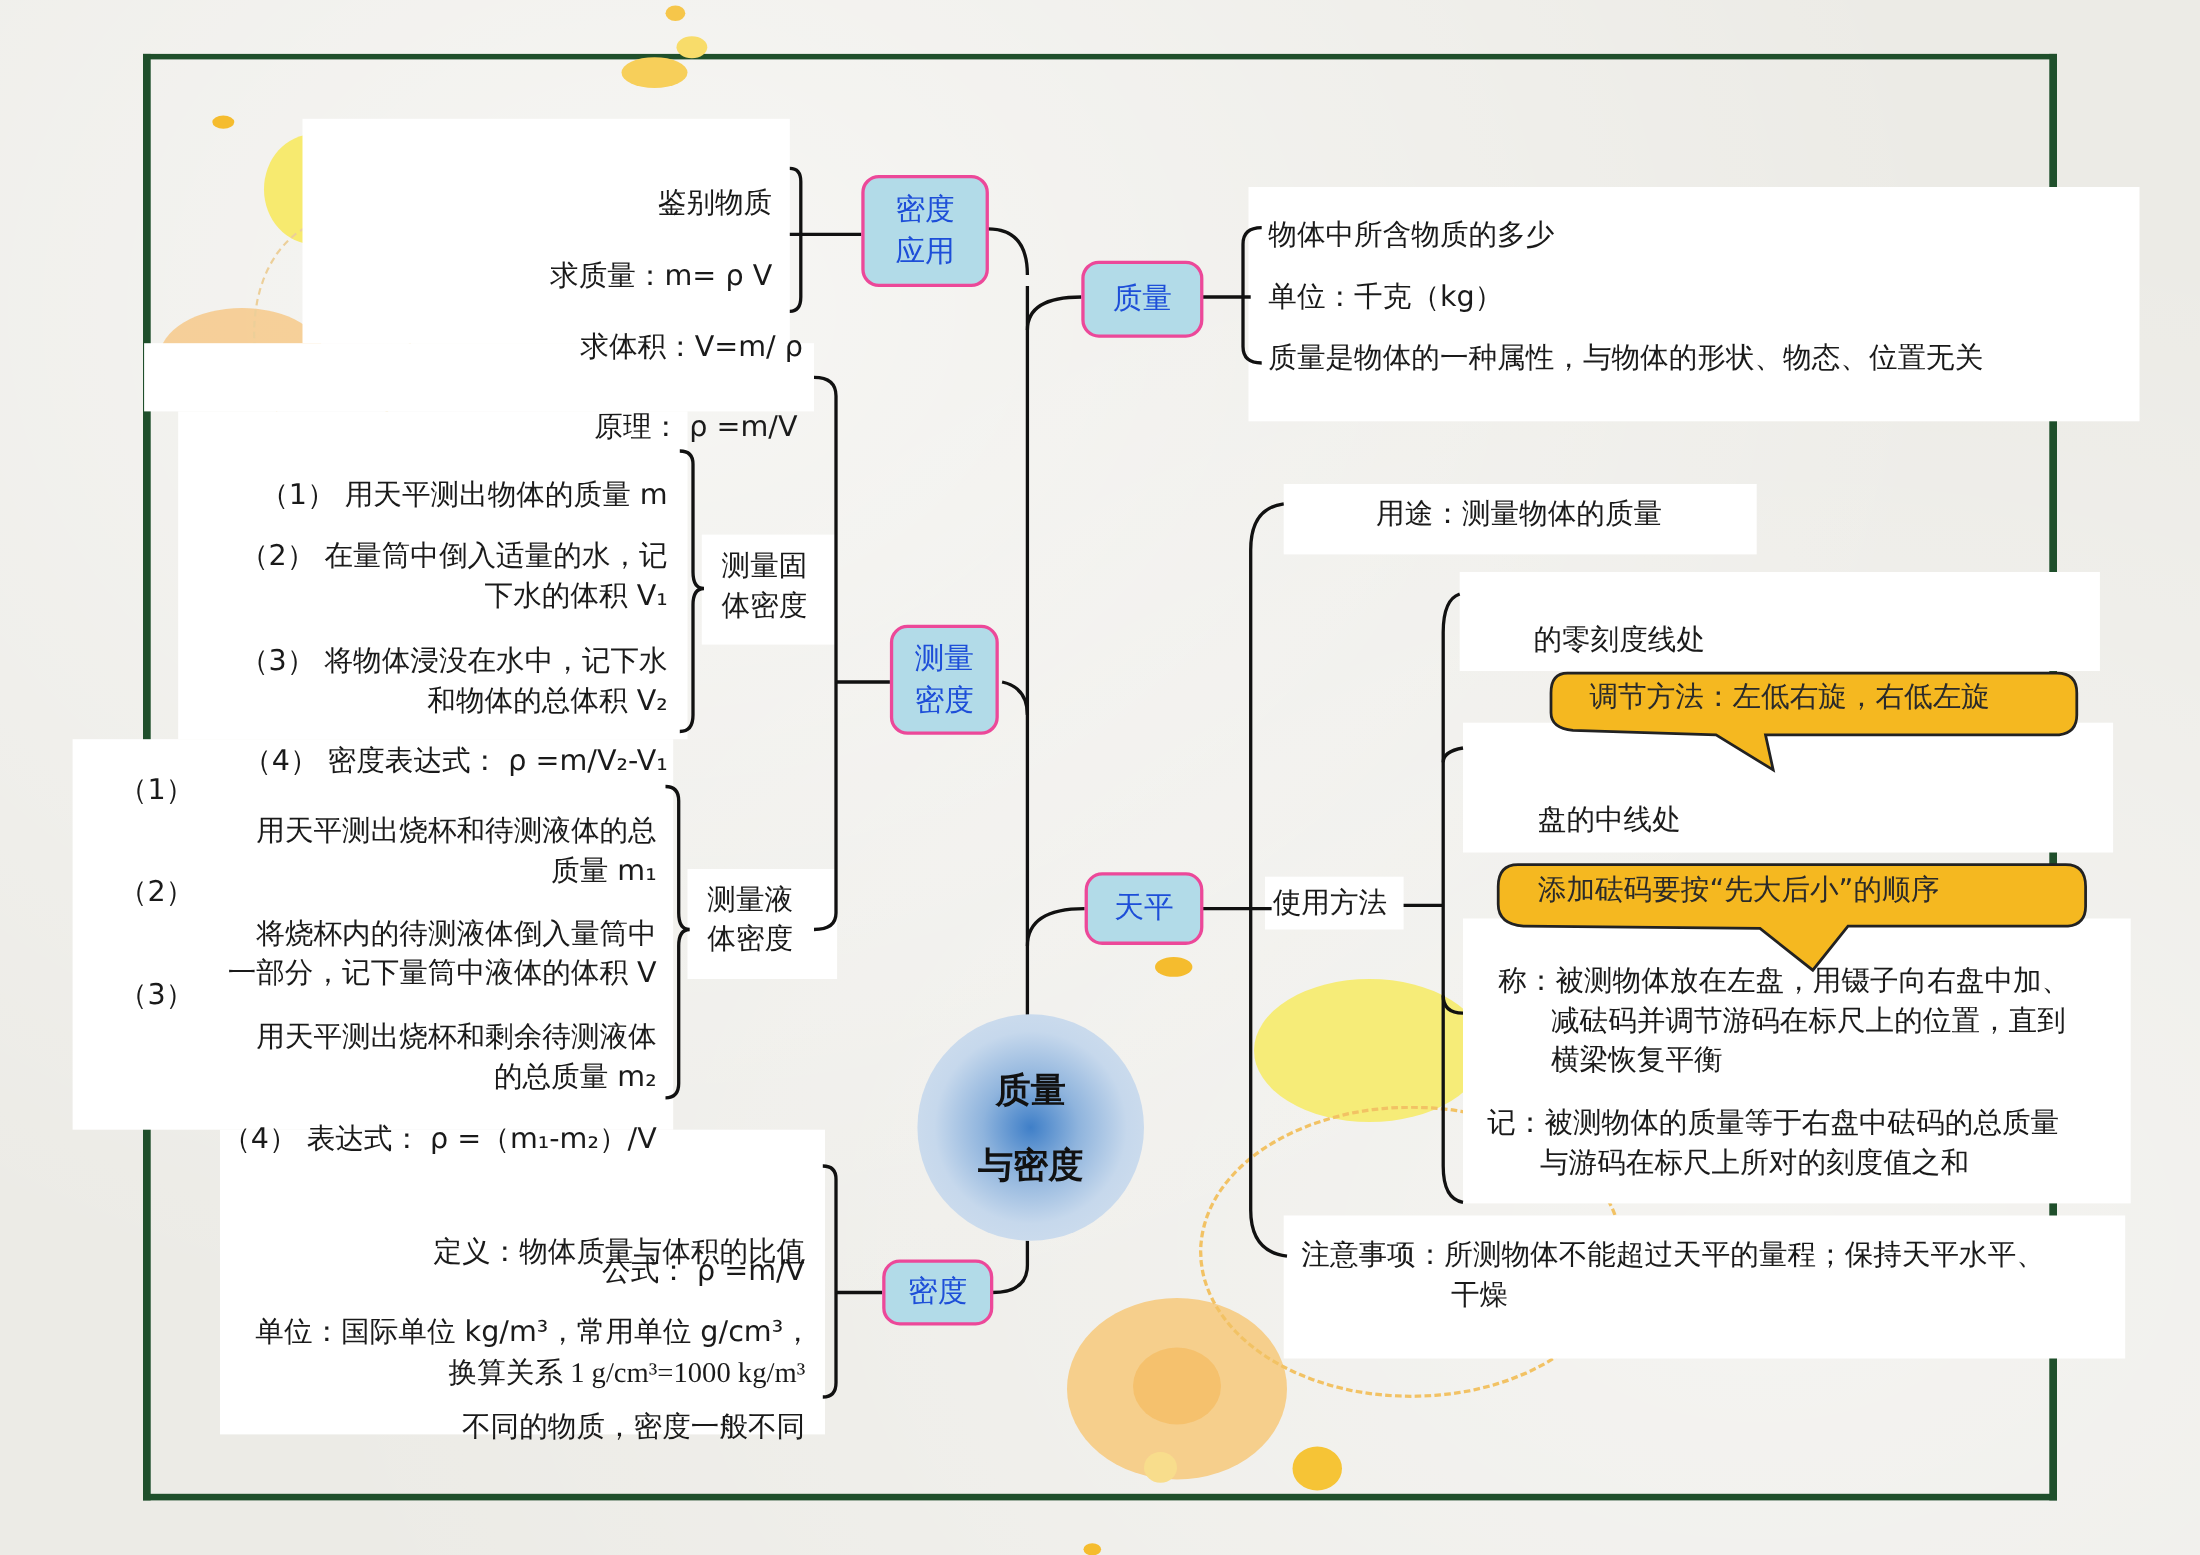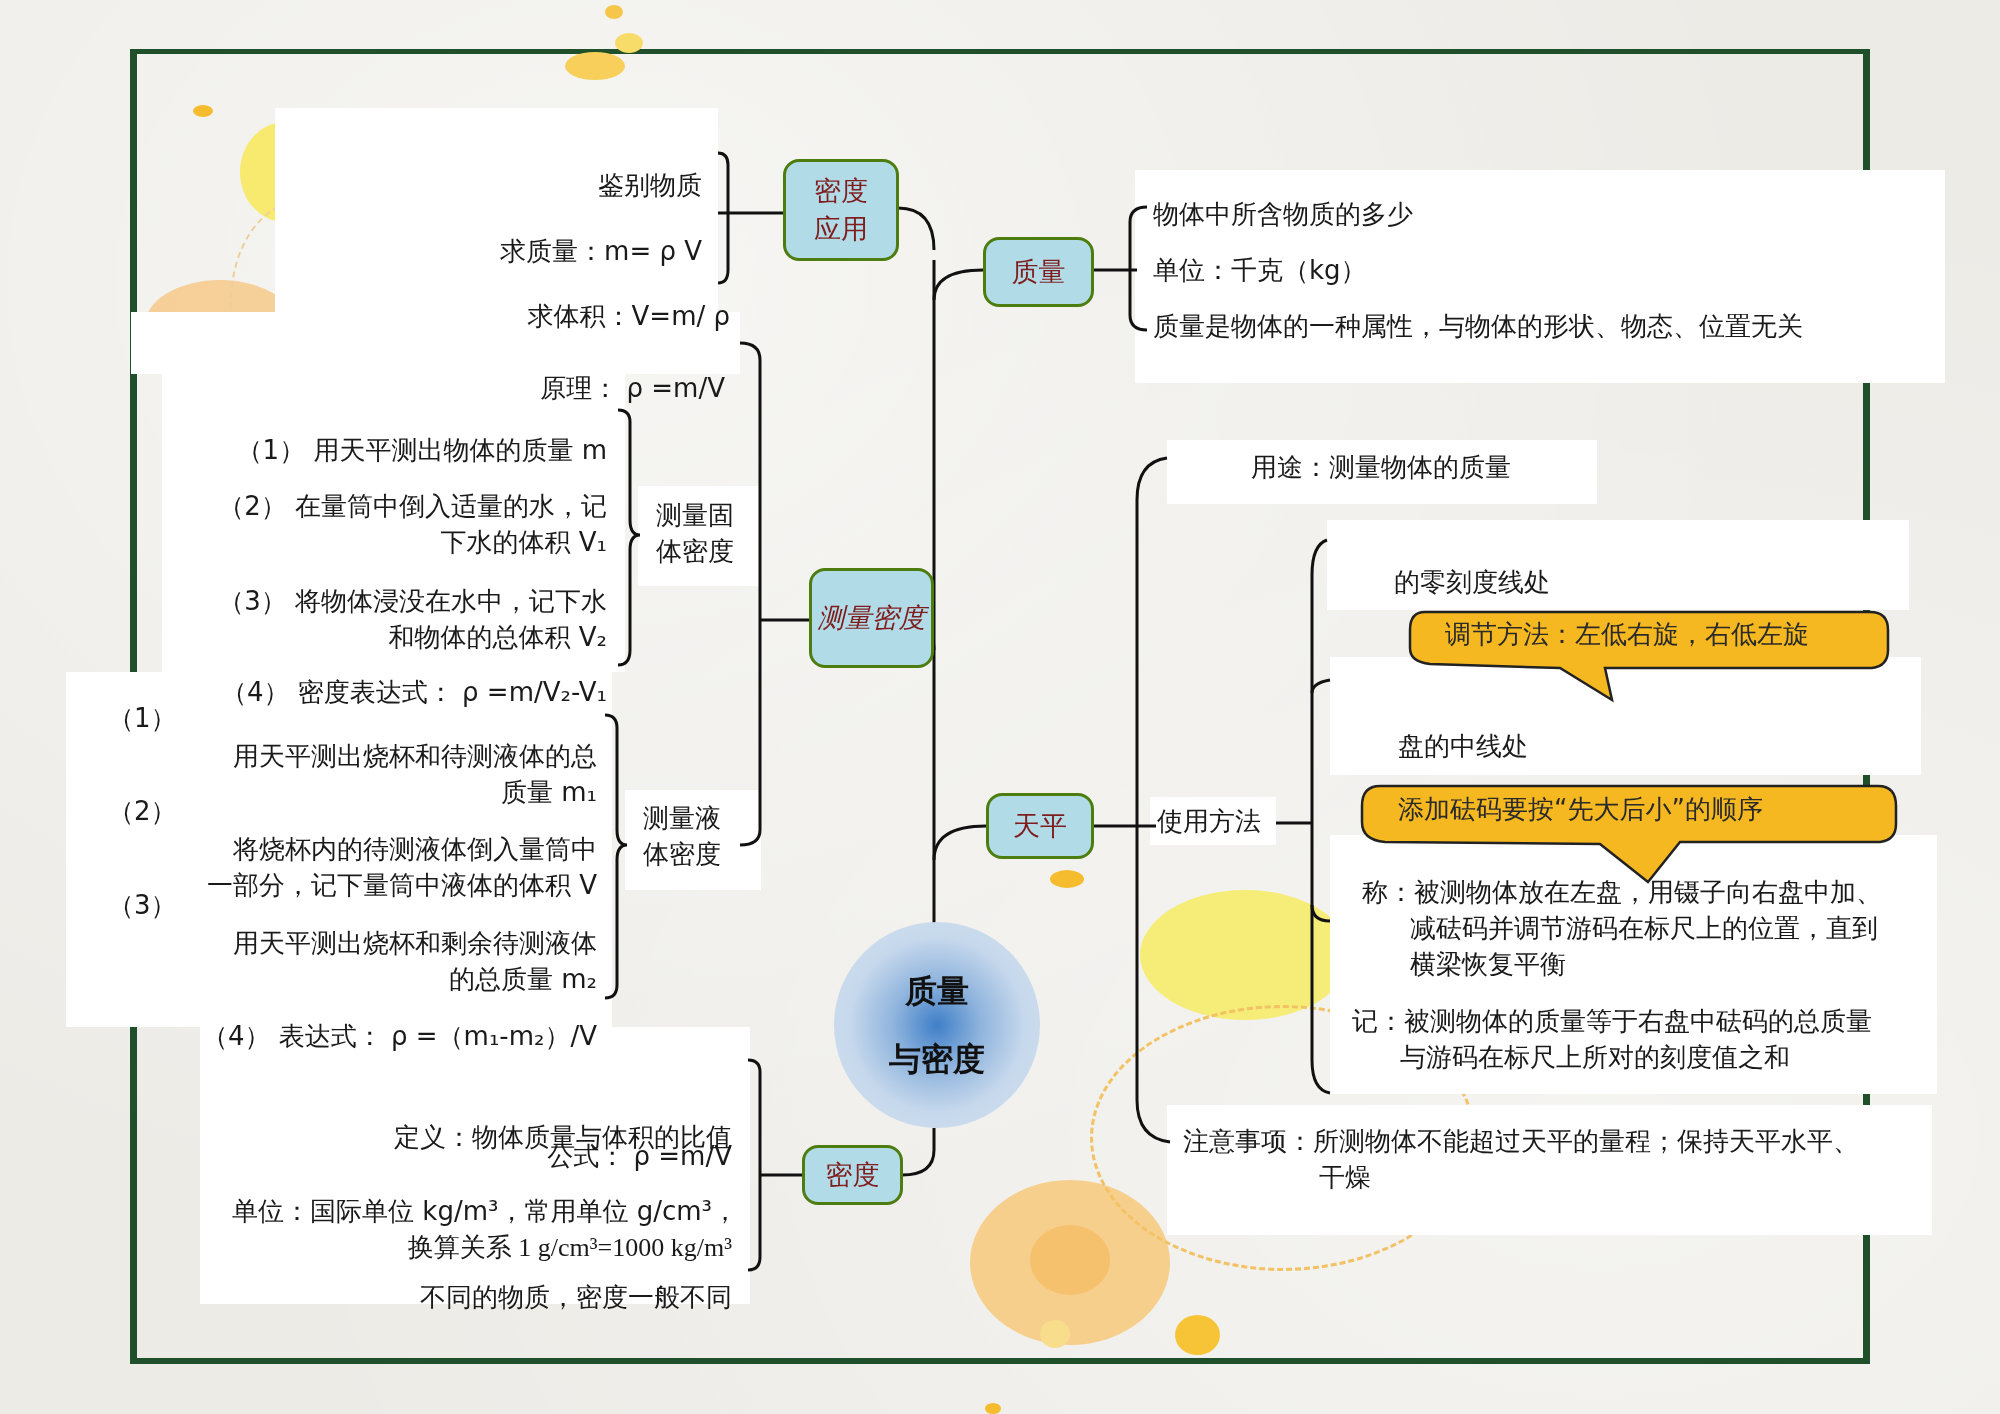--- a/index.html
+++ b/index.html
@@ -6,23 +6,23 @@
   body{width:2000px;height:1414px;overflow:hidden;position:relative;
     background:#ecebe6;
     background-image:
       radial-gradient(ellipse at 30% 20%, rgba(255,255,255,.55), rgba(255,255,255,0) 60%),
       radial-gradient(ellipse at 80% 80%, rgba(255,255,255,.45), rgba(255,255,255,0) 60%);
     font-family:"DejaVu Sans","Liberation Sans",sans-serif;color:#1a1a1a;}
   .abs{position:absolute;}
   .panel{position:absolute;background:#ffffff;}
   .txt{position:absolute;font-size:26px;line-height:36px;white-space:nowrap;}
   .r{text-align:right;margin-top:38px;}
-  .node{position:absolute;background:#b2dbe8;border:3px solid #4d7c0f;border-radius:16px;
+  .node{position:absolute;background:#b2dbe8;border:3px solid #ec4899;border-radius:16px;
     box-sizing:border-box;display:flex;align-items:center;justify-content:center;text-align:center;
-    font-size:27px;line-height:38px;color:#7f1d1d;}
+    font-size:27px;line-height:38px;color:#1d4ed8;}
   .node span{display:block;}
   .center{position:absolute;left:834px;top:922px;width:206px;height:206px;border-radius:50%;
     background:radial-gradient(circle at 50% 50%, #3f7fc8 0%, #8fb4dd 30%, #c6d8ec 60%, #d6e2ef 100%);
     display:flex;flex-direction:column;align-items:center;justify-content:center;}
   .center span{display:block;font-size:32px;font-weight:bold;line-height:40px;color:#111;margin:14px 0;}
   .callout-text{position:absolute;font-size:26px;line-height:36px;color:#2a2a2a;white-space:nowrap;}
   .frame{position:absolute;background:#1f4f2b;}
   .deco{position:absolute;border-radius:50%;}
 </style>
 </head>
@@ -117,21 +117,21 @@
 
 <div class="center">
   <span>质量</span>
   <span>与密度</span>
 </div>
 
 <div class="node" style="left:783px;top:159px;width:116px;height:102px;flex-direction:column;">
   <span>密度</span>
   <span>应用</span>
 </div>
-<div class="node" style="left:809px;top:568px;width:125px;height:100px;flex-direction:row;font-style:italic;">
+<div class="node" style="left:809px;top:568px;width:99px;height:100px;flex-direction:column;">
   <span>测量</span>
   <span>密度</span>
 </div>
 <div class="node" style="left:802px;top:1145px;width:101px;height:60px;">
   <span>密度</span>
 </div>
 <div class="node" style="left:983px;top:237px;width:111px;height:70px;">
   <span>质量</span>
 </div>
 <div class="node" style="left:986px;top:793px;width:108px;height:66px;">

